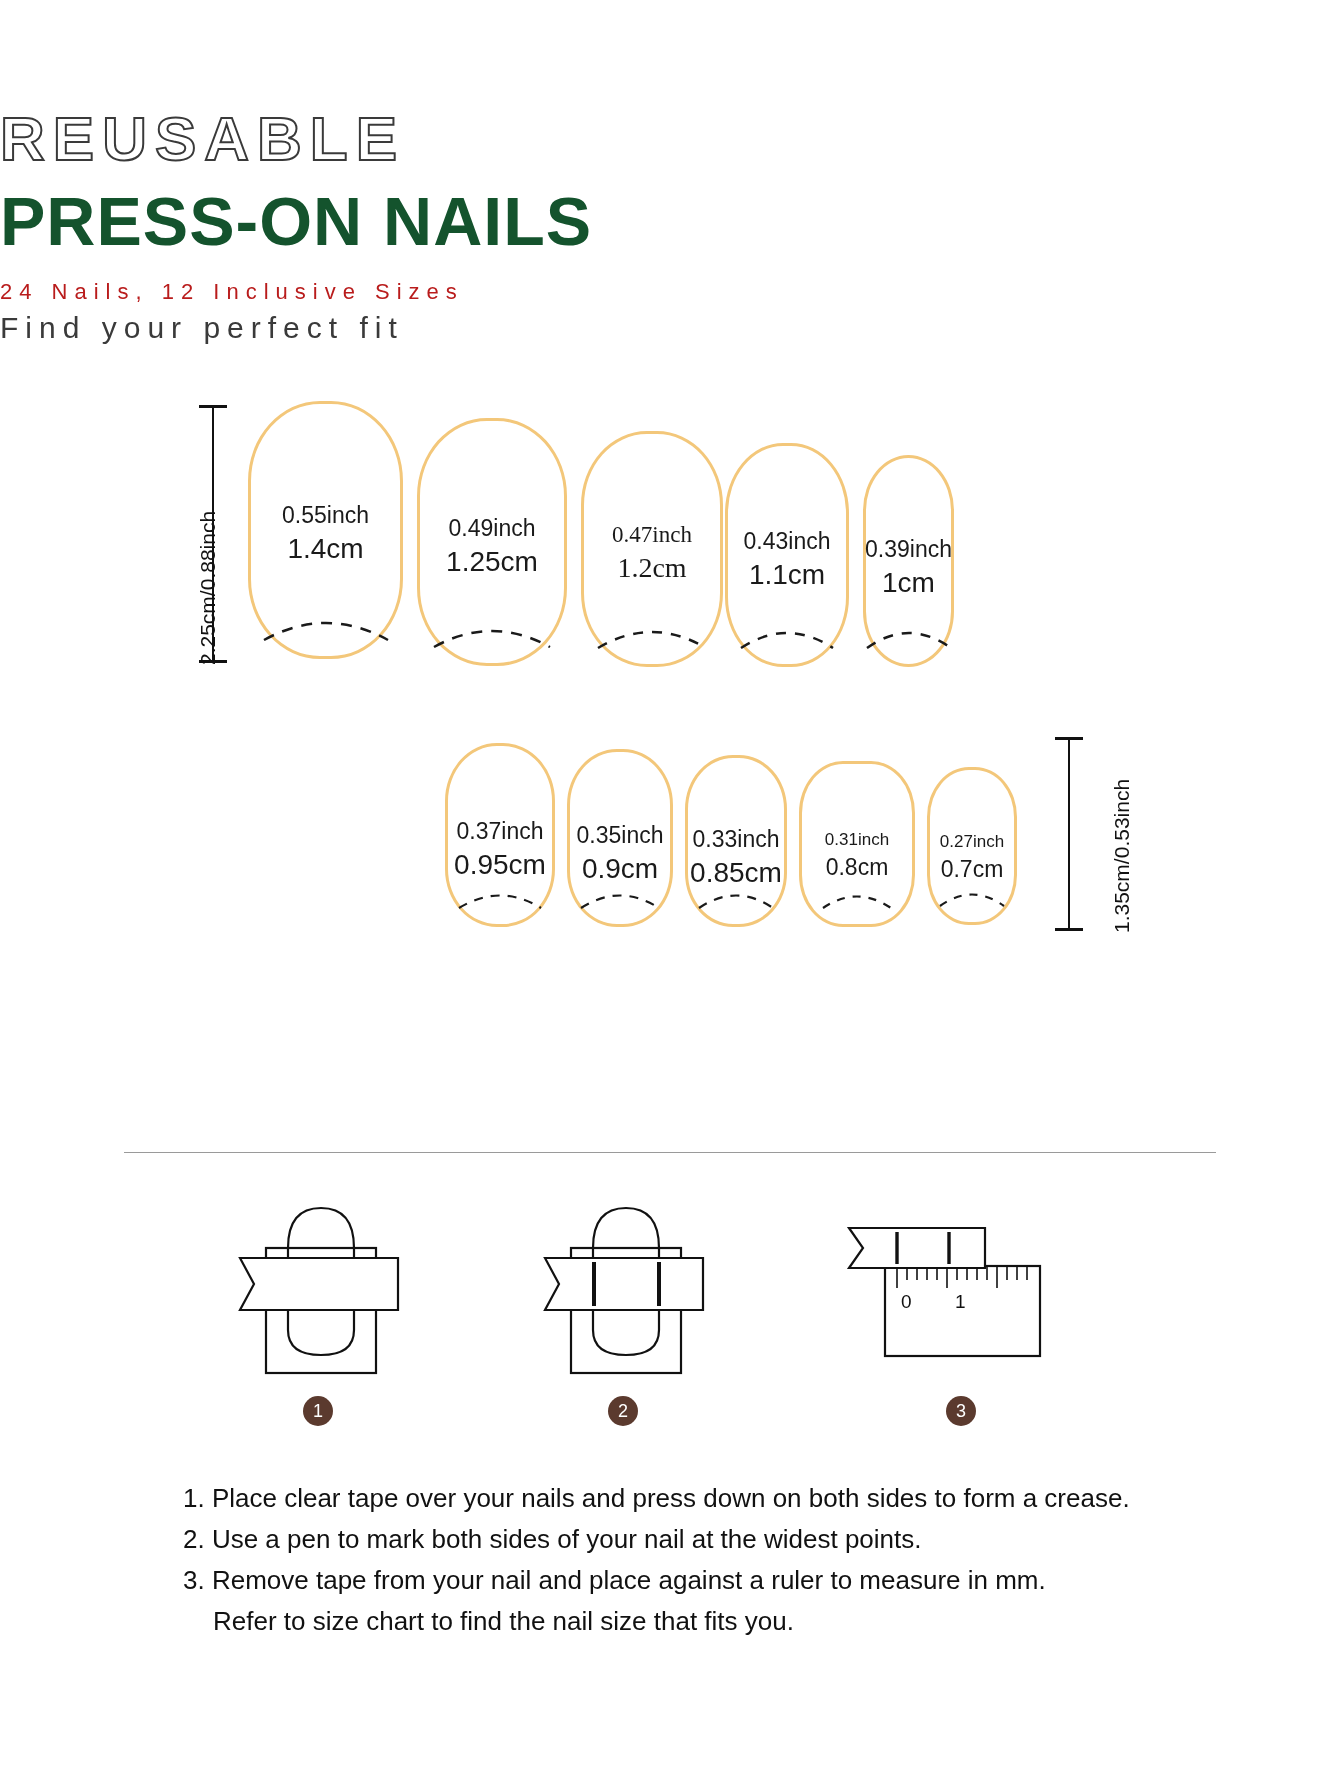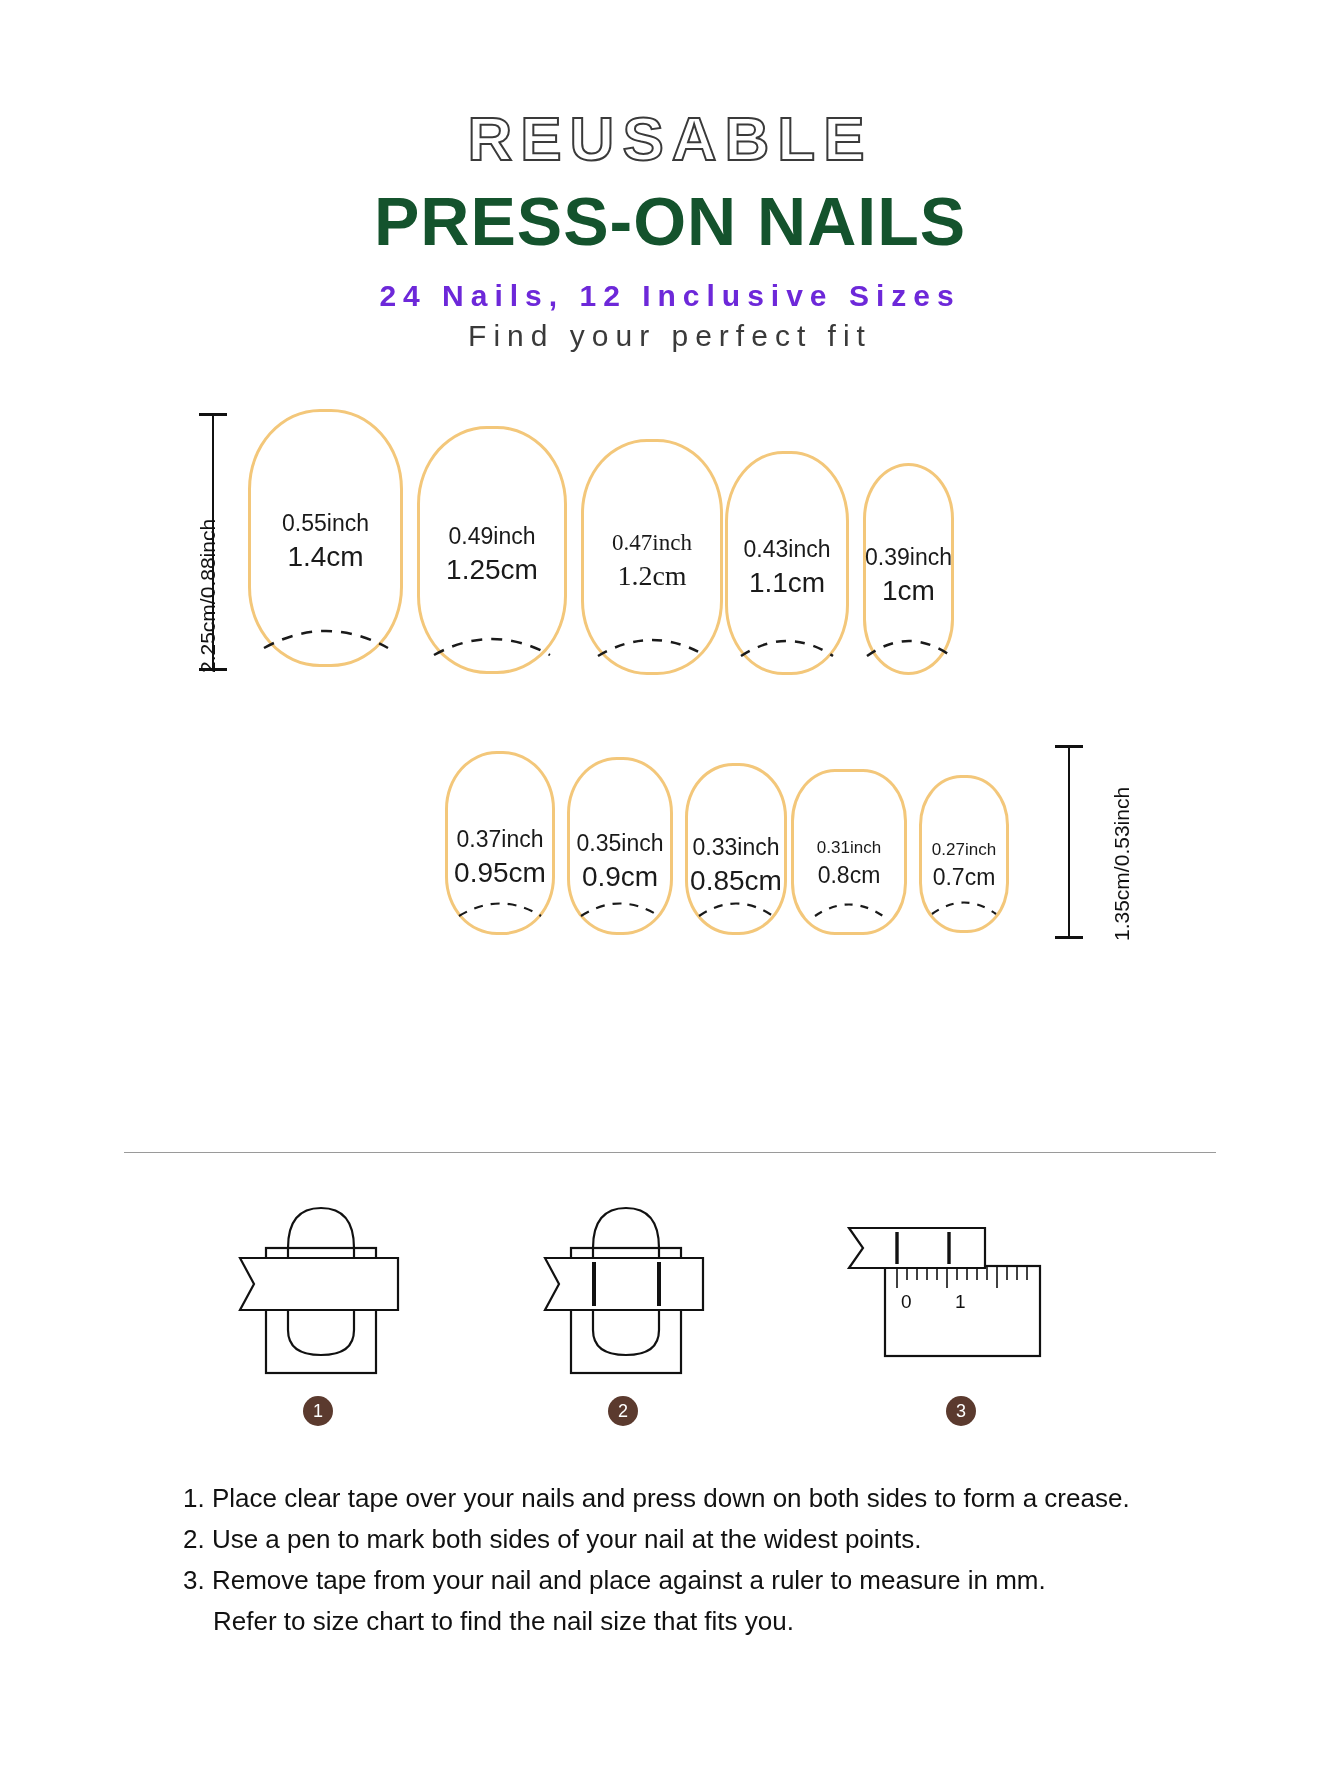--- a/index.html
+++ b/index.html
@@ -11,46 +11,46 @@
     width: 1340px;
     height: 1785px;
     position: relative;
     font-family: "Liberation Sans", sans-serif;
     color: #1a1a1a;
     overflow: hidden;
   }
 
   
   .header {
-    text-align: center;
+    text-align: left;
     padding-top: 108px;
   }
   .title-outline {
     font-size: 62px;
     font-weight: bold;
     letter-spacing: 8px;
     color: #ffffff;
     -webkit-text-stroke: 2px #3a3a3a;
     line-height: 1.0;
     font-family: "Liberation Sans", sans-serif;
   }
   .title-main {
     font-size: 68px;
     font-weight: bold;
     letter-spacing: 1px;
     color: #14532d;
     margin-top: 16px;
     line-height: 1.05;
   }
   .subtitle {
-    font-size: 30px;
+    font-size: 22px;
     letter-spacing: 7px;
-    color: #6d28d9;
+    color: #b91c1c;
     margin-top: 22px;
-    font-weight: 700;
+    font-weight: 400;
   }
   .subtitle2 {
     font-size: 30px;
     letter-spacing: 7px;
     color: #3a3a3a;
     margin-top: 6px;
     font-weight: 400;
   }
 
   
@@ -239,21 +239,21 @@
     </div>
 
     <div class="nail" style="width:106px; height:178px; border-radius:50px/56px; padding-top:70px; margin-right:12px; margin-top:6px;">
       <div class="inch">0.35inch</div>
       <div class="cm">0.9cm</div>
       <svg class="arc" width="84" height="26" viewBox="0 0 84 26">
         <path d="M3 22 Q42 -3 81 22" fill="none" stroke="#1a1a1a" stroke-width="2.2" stroke-dasharray="9 8"></path>
       </svg>
     </div>
 
-    <div class="nail" style="width:102px; height:172px; border-radius:48px/54px; padding-top:68px; margin-right:4px; margin-top:12px;">
+    <div class="nail" style="width:102px; height:172px; border-radius:48px/54px; padding-top:68px; margin-right:12px; margin-top:12px;">
       <div class="inch">0.33inch</div>
       <div class="cm">0.85cm</div>
       <svg class="arc" width="80" height="26" viewBox="0 0 80 26">
         <path d="M3 22 Q40 -3 77 22" fill="none" stroke="#1a1a1a" stroke-width="2.2" stroke-dasharray="9 8"></path>
       </svg>
     </div>
 
     <div class="nail small" style="width:116px; height:166px; border-radius:44px/52px; padding-top:66px; margin-right:12px; margin-top:18px;">
       <div class="inch">0.31inch</div>
       <div class="cm">0.8cm</div>

